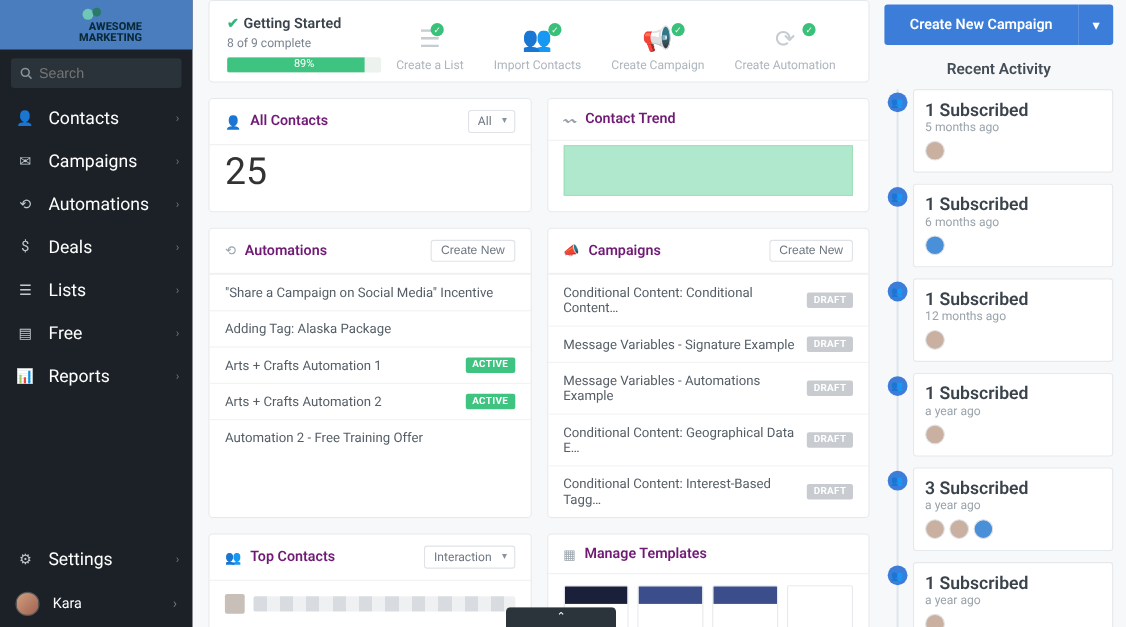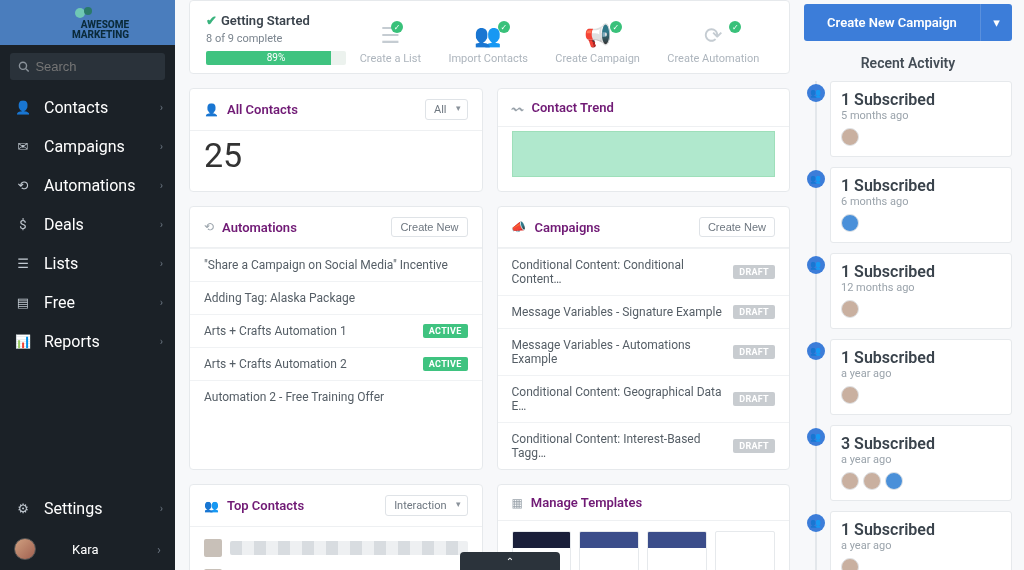--- a/index.html
+++ b/index.html
@@ -12,21 +12,21 @@
 .logo-text { font-size: 10px; font-weight: 800; color: #0a2a3a; text-align: right; line-height: 1; margin-left: 26px; }
 .search-box { background: #2a323a; margin: 8px 10px; border-radius: 3px; display: flex; align-items: center; padding: 6px 8px; }
 .search-box input { background: transparent; border: none; color: #aab3bd; font-size: 13px; outline: none; width: 100%; margin-left: 6px; }
 .nav { list-style: none; }
 .nav li { display: flex; align-items: center; padding: 10px 14px; cursor: pointer; position: relative; }
 .nav li .icon { width: 18px; display: inline-flex; justify-content: center; }
 .nav li .label { margin-left: 12px; color: #fff; font-size: 16px; }
 .nav li .chev { position: absolute; right: 12px; color: #6b7580; font-size: 11px; }
 .sidebar-bottom { margin-top: auto; }
 .sidebar-bottom .nav li .label { color: #fff; }
-.user-row { display: flex; align-items: center; padding: 10px 14px; gap: 24px; }
+.user-row { display: flex; align-items: center; padding: 10px 14px; }
 .avatar { width: 22px; height: 22px; border-radius: 50%; background: linear-gradient(135deg,#d0a080,#a06050); border: 1px solid #555; }
 
 
 .main { flex: 1; padding: 0 14px 0 14px; overflow-y: auto; }
 .card { background: #fff; border: 1px solid #e6e9ec; border-radius: 4px; margin-bottom: 14px; }
 .row { display: flex; gap: 14px; }
 .row > .card { flex: 1; }
 
 
 .gs { display: flex; align-items: flex-end; padding: 12px 16px 8px; }

